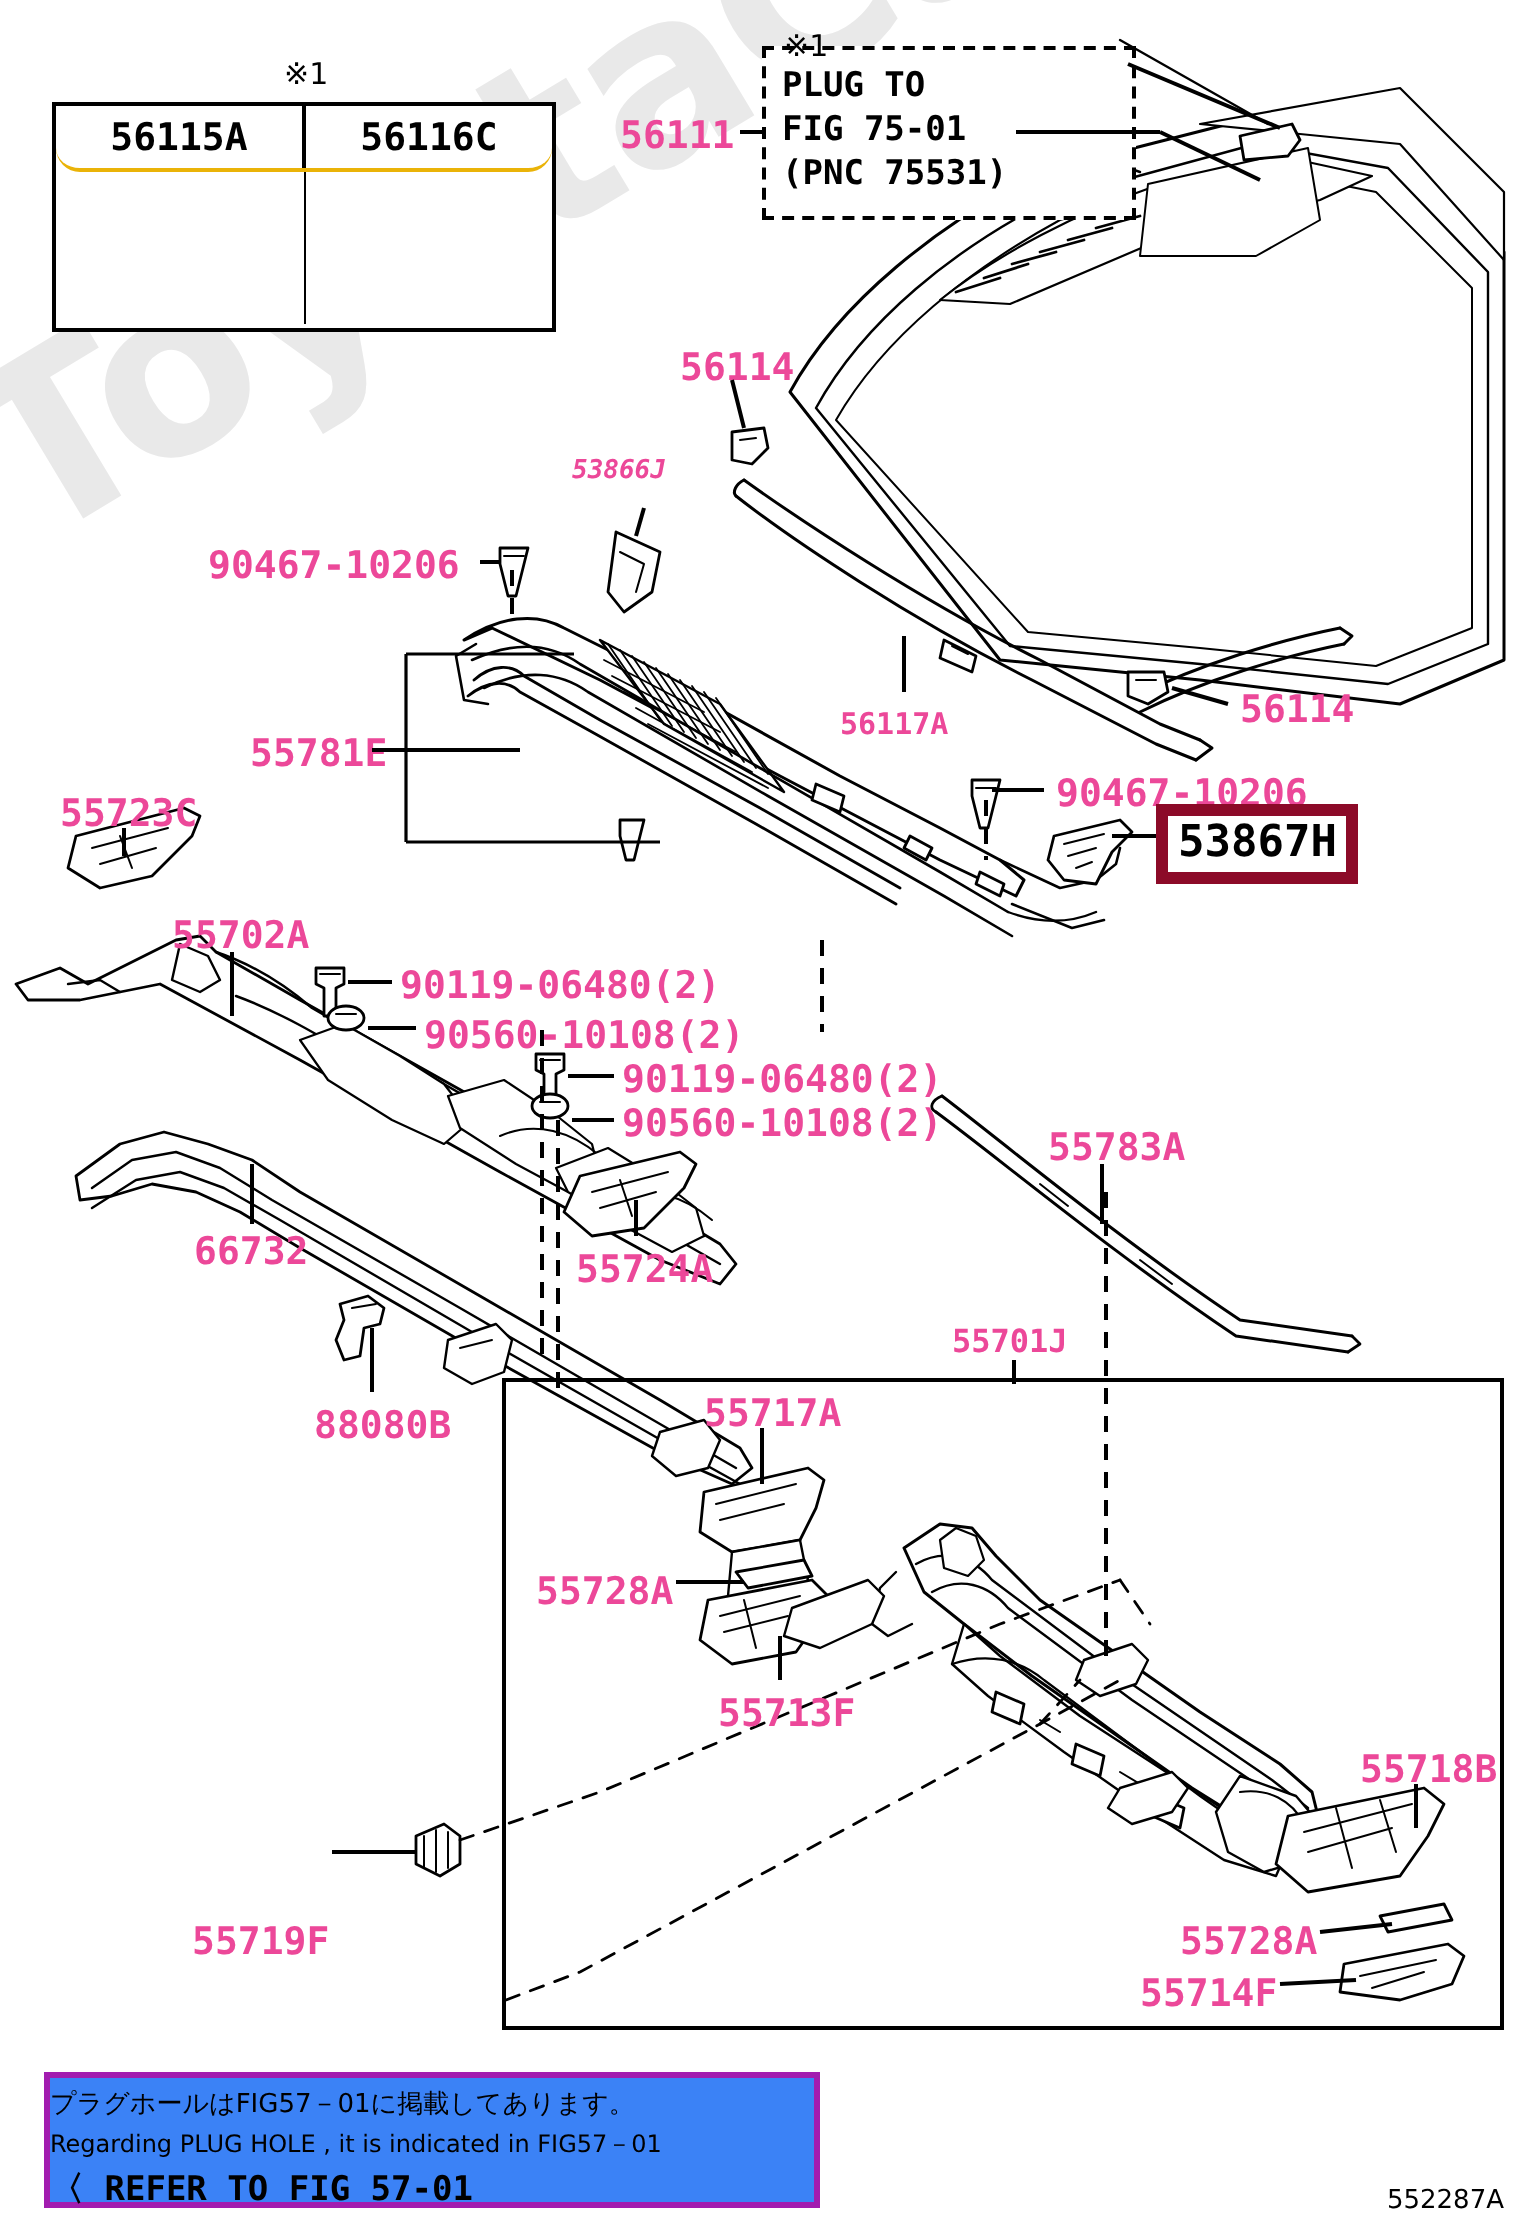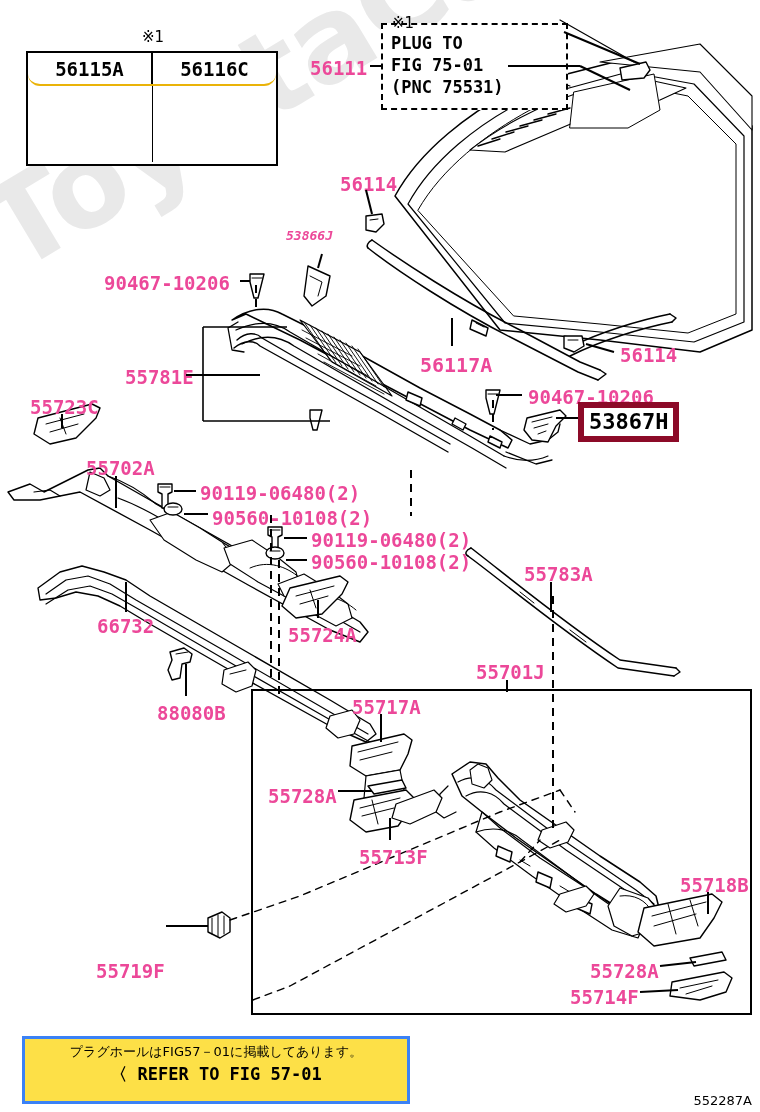--- a/index.html
+++ b/index.html
@@ -82,22 +82,22 @@
     border:2px dashed #000;background:#fff;z-index:6;
   }
   #refer-box .rt{
     position:absolute;left:8px;
     font-family:"DejaVu Sans Mono","Liberation Mono",monospace;
     font-weight:bold;font-size:17px;color:#000;white-space:nowrap;
   }
   
   #note-box{
     position:absolute;left:22px;top:1036px;width:382px;height:62px;
-    border:3px solid #3b82f6;background:#fde047;z-index:6;
-    text-align:center;
+    border:3px solid #a21caf;background:#3b82f6;z-index:6;
+    text-align:left;
   }
   #note-box .l1{
     font-family:"DejaVu Sans","Liberation Sans",sans-serif;
     font-size:13px;color:#000;margin-top:4px;letter-spacing:0px;
   }
   #note-box .l2{
     font-family:"DejaVu Sans","Liberation Sans",sans-serif;
     font-size:12px;color:#000;margin-top:3px;
   }
   #note-box .l3{
@@ -469,44 +469,45 @@
       <line x1="411" y1="470" x2="411" y2="516"></line>
       <line x1="553" y1="596" x2="553" y2="830"></line>
     </g>
   </svg>
 
   <div class="lbl" id="lbl-56111" style="left: 310px; top: 57px; font-size: 19px;">56111</div>
   <div class="lbl" id="lbl-56114-top" style="left: 340px; top: 173px; font-size: 19px;">56114</div>
   <div class="lbl" id="lbl-53866j" style="left: 286px; top: 228px; font-size: 13px; font-style: italic;">53866J</div>
   <div class="lbl" id="lbl-90467-a" style="left: 104px; top: 272px; font-size: 19px;">90467-10206</div>
   <div class="lbl" id="lbl-55781e" style="left: 125px; top: 366px; font-size: 19px;">55781E</div>
-  <div class="lbl" id="lbl-56117a" style="left: 420px; top: 353px; font-size: 20px;">56117A</div>
+  <div class="lbl" id="lbl-56117a" style="left: 420px; top: 353px; font-size: 15px;">56117A</div>
   <div class="lbl" id="lbl-56114-right" style="left: 620px; top: 344px; font-size: 19px;">56114</div>
   <div class="lbl" id="lbl-90467-b" style="left: 528px; top: 386px; font-size: 19px;">90467-10206</div>
   <div class="lbl" id="lbl-55723c" style="left: 30px; top: 396px; font-size: 19px;">55723C</div>
   <div class="lbl" id="lbl-55702a" style="left: 86px; top: 457px; font-size: 19px;">55702A</div>
   <div class="lbl" id="lbl-90119-a" style="left: 200px; top: 482px; font-size: 19px;">90119-06480(2)</div>
   <div class="lbl" id="lbl-90560-a" style="left: 212px; top: 507px; font-size: 19px;">90560-10108(2)</div>
   <div class="lbl" id="lbl-90119-b" style="left: 311px; top: 529px; font-size: 19px;">90119-06480(2)</div>
   <div class="lbl" id="lbl-90560-b" style="left: 311px; top: 551px; font-size: 19px;">90560-10108(2)</div>
   <div class="lbl" id="lbl-55783a" style="left: 524px; top: 563px; font-size: 19px;">55783A</div>
   <div class="lbl" id="lbl-55736" style="left: 97px; top: 615px; font-size: 19px;">66732</div>
   <div class="lbl" id="lbl-55724a" style="left: 288px; top: 624px; font-size: 19px;">55724A</div>
-  <div class="lbl" id="lbl-55701j" style="left: 476px; top: 661px; font-size: 19px;">55701J</div>
+  <div class="lbl" id="lbl-55701j" style="left: 476px; top: 661px; font-size: 16px;">55701J</div>
   <div class="lbl" id="lbl-55751b" style="left: 157px; top: 702px; font-size: 19px;">88080B</div>
   <div class="lbl" id="lbl-55717a" style="left: 352px; top: 696px; font-size: 19px;">55717A</div>
   <div class="lbl" id="lbl-55728a-left" style="left: 268px; top: 785px; font-size: 19px;">55728A</div>
   <div class="lbl" id="lbl-55713f" style="left: 359px; top: 846px; font-size: 19px;">55713F</div>
   <div class="lbl" id="lbl-55718b" style="left: 680px; top: 874px; font-size: 19px;">55718B</div>
   <div class="lbl" id="lbl-55719f" style="left: 96px; top: 920px; font-size: 19px; margin-top: 40px;">55719F</div>
   <div class="lbl" id="lbl-55728a-right" style="left: 590px; top: 960px; font-size: 19px;">55728A</div>
   <div class="lbl" id="lbl-55714f" style="left: 570px; top: 986px; font-size: 19px;">55714F</div>
 
   <div class="bx" id="inner-box-55701j" style="left:251px;top:689px;width:497px;height:322px;"></div>
 
   <div id="note-box">
     <div class="l1">プラグホールはFIG57－01に掲載してあります。</div>
+    <div class="l2">Regarding PLUG HOLE , it is indicated in FIG57－01</div>
     <div class="l3">〈 REFER TO FIG 57-01</div>
   </div>
 
   <div id="sheet-code">552287A</div>
 
 </div>
 
 </body></html>

